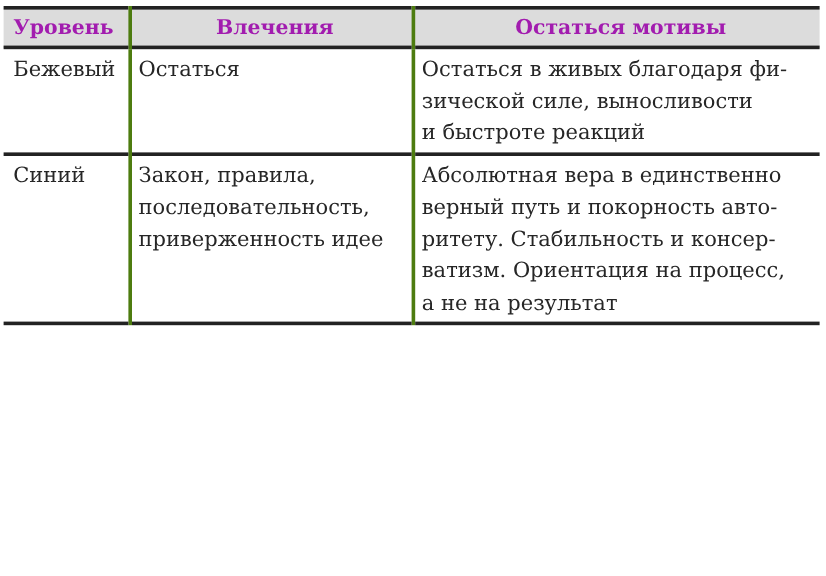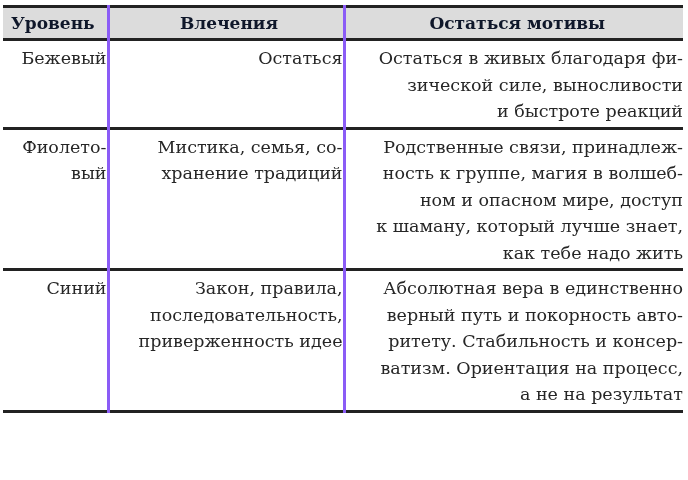--- a/index.html
+++ b/index.html
@@ -3,25 +3,25 @@
   <meta charset="utf-8">
   <style>
     html, body { margin: 0; padding: 0; background: #ffffff; }
     body { width: 688px; height: 480px; position: relative; overflow: hidden;
            font-family: "DejaVu Serif", "Liberation Serif", serif; color: #262626; }
     table { position: absolute; left: 3px; top: 5px; width: 680px;
             border-collapse: collapse; table-layout: fixed; }
     col.c1 { width: 105px; }
     col.c2 { width: 236px; }
     col.c3 { width: 339px; }
-    th, td { vertical-align: top; text-align: right; padding: 0 0 0 6px; }
+    th, td { vertical-align: top; text-align: left; padding: 0 0 0 6px; }
     thead tr { border-top: 3px solid #222; border-bottom: 3px solid #222; }
-    th { background: #dcdcdc; font-weight: bold; font-size: 17px; line-height: 30px; text-align: center; color: #0f172a; }
+    th { background: #dcdcdc; font-weight: bold; font-size: 17px; line-height: 30px; text-align: center; color: #a21caf; }
     th.first { text-align: left; padding-left: 8px; }
-    th + th, td + td { border-left: 3px solid #8b5cf6; }
+    th + th, td + td { border-left: 3px solid #4d7c0f; }
     tbody tr { border-bottom: 3px solid #222; }
     td { font-size: 17.5px; line-height: 26.5px; padding-top: 4px; padding-bottom: 2px; white-space: pre-line; }
     td.lvl { padding-left: 8px; }
     tr.r1 td { height: 79px; }
     tr.r2 td { height: 128px; }
     tr.r3 td { height: 76px; }
     tr.r4 td { height: 128px; }
   </style>
 </head>
 <body>
@@ -40,31 +40,20 @@
     </tr>
   </thead>
   <tbody>
     <tr class="r1">
       <td class="lvl">Бежевый</td>
       <td>Остаться</td>
       <td>Остаться в живых благодаря фи-
 зической силе, выносливости
 и быстроте реакций</td>
     </tr>
-    <tr class="r2">
-      <td class="lvl">Фиолето-
-вый</td>
-      <td>Мистика, семья, со-
-хранение традиций</td>
-      <td>Родственные связи, принадлеж-
-ность к группе, магия в волшеб-
-ном и опасном мире, доступ
-к шаману, который лучше знает,
-как тебе надо жить</td>
-    </tr>
     <tr class="r4">
       <td class="lvl">Синий</td>
       <td>Закон, правила,
 последовательность,
 приверженность идее</td>
       <td>Абсолютная вера в единственно
 верный путь и покорность авто-
 ритету. Стабильность и консер-
 ватизм. Ориентация на процесс,
 а не на результат</td>

